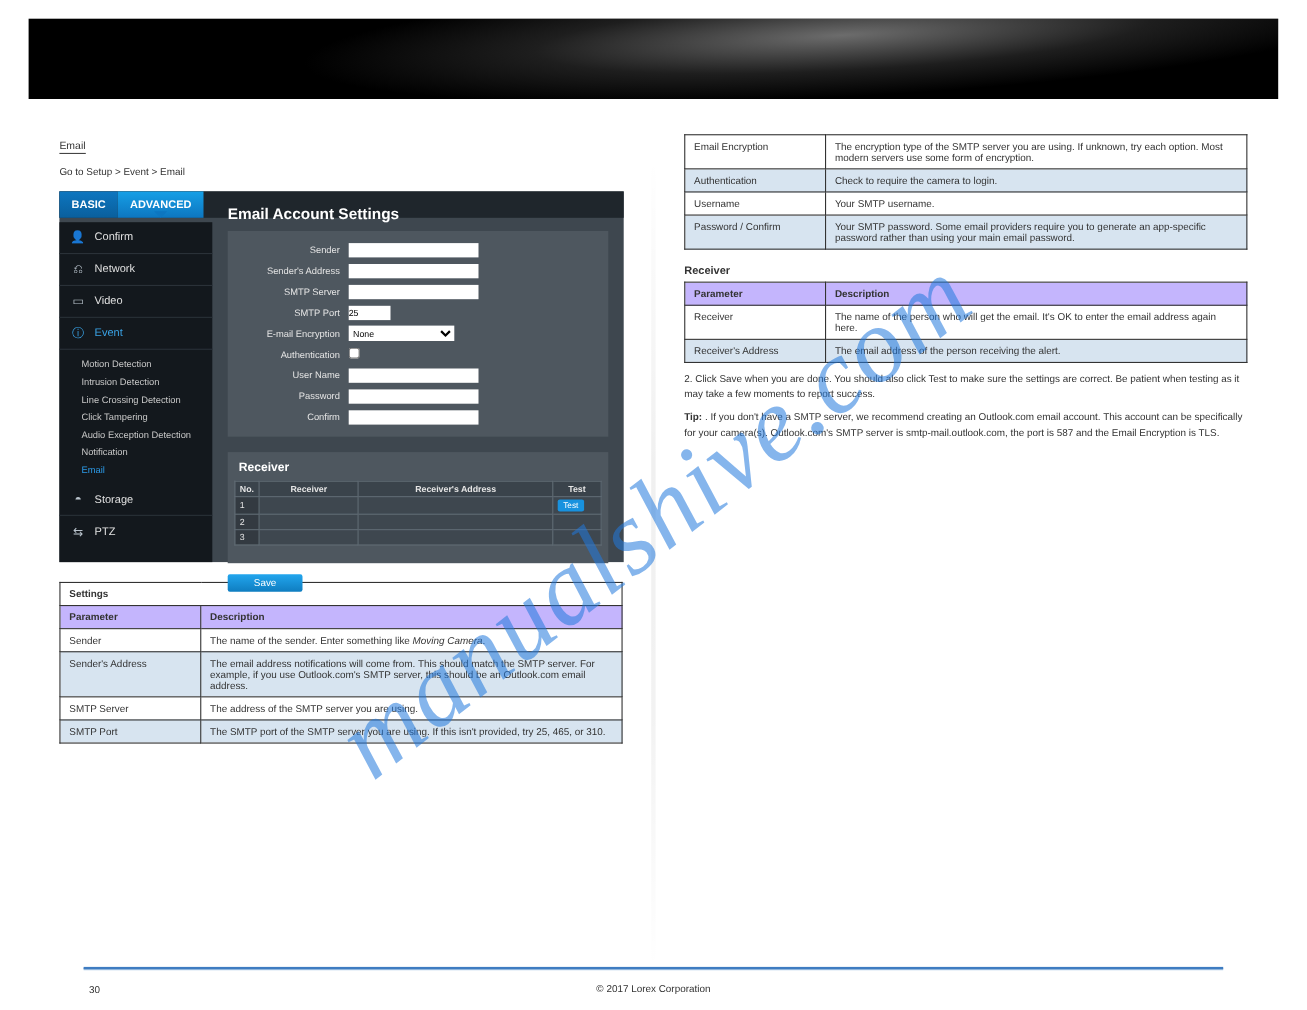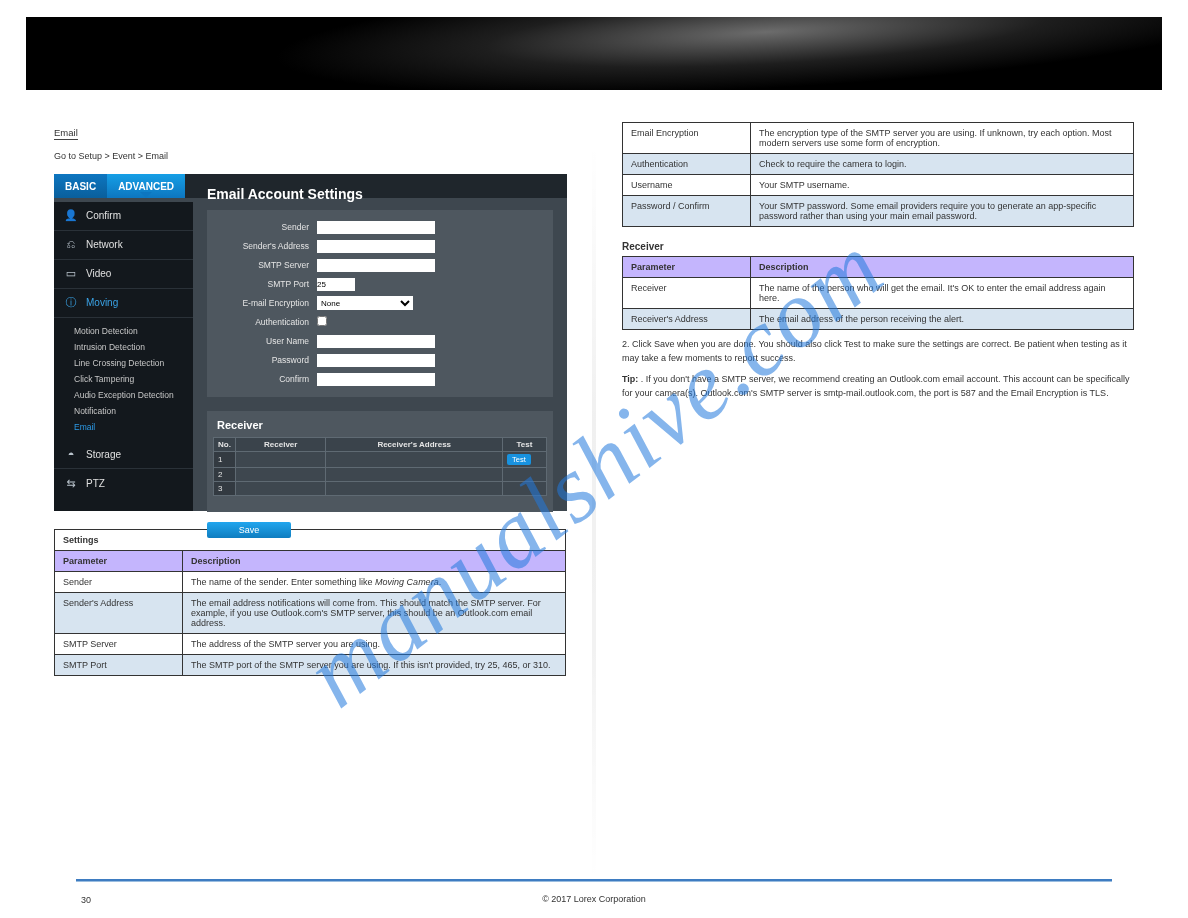--- a/index.html
+++ b/index.html
@@ -153,21 +153,21 @@
   .ui-rcv-table th { background:#3a434b; }
   .ui-rcv-table th.no { width: 22px; }
   .ui-rcv-table th.test { width: 44px; }
   .ui-rcv-table td.no { background:#333a41; }
   .ui-test-btn {
     display:inline-block; background:#1892df; color:#fff;
     font-size:7.5px; padding:1px 5px; border-radius:2px;
   }
   .ui-save-row { margin-top: 10px; }
   .ui-save-btn {
-    display:inline-block; width:84px; height:16px; line-height:16px;
+    display:inline-block; width:68px; height:16px; line-height:16px;
     background: linear-gradient(#22a6ee,#0f7dc0);
     color:#fff; font-size:9px; text-align:center; border-radius:2px;
   }
 
   
   .spec-table {
     margin-top: 18px;
     width: 100%;
     border-collapse: collapse;
     font-size: 9px;
@@ -261,21 +261,21 @@
           <div class="ui-side-item">
               <span class="ico">⎌</span>
               <span>Network</span>
             </div>
           <div class="ui-side-item">
               <span class="ico">▭</span>
               <span>Video</span>
             </div>
           <div class="ui-side-item" style="color:#3aa3e6;">
               <span class="ico" style="color:#3aa3e6;">ⓘ</span>
-              <span>Moving</span>
+              <span>Event</span>
             </div>
           <div class="ui-side-sub">
             <div>Motion Detection</div>
             <div>Intrusion Detection</div>
             <div>Line Crossing Detection</div>
             <div>Click Tampering</div>
             <div>Audio Exception Detection</div>
             <div>Notification</div>
             <div class="sel">Email</div>
           </div>

